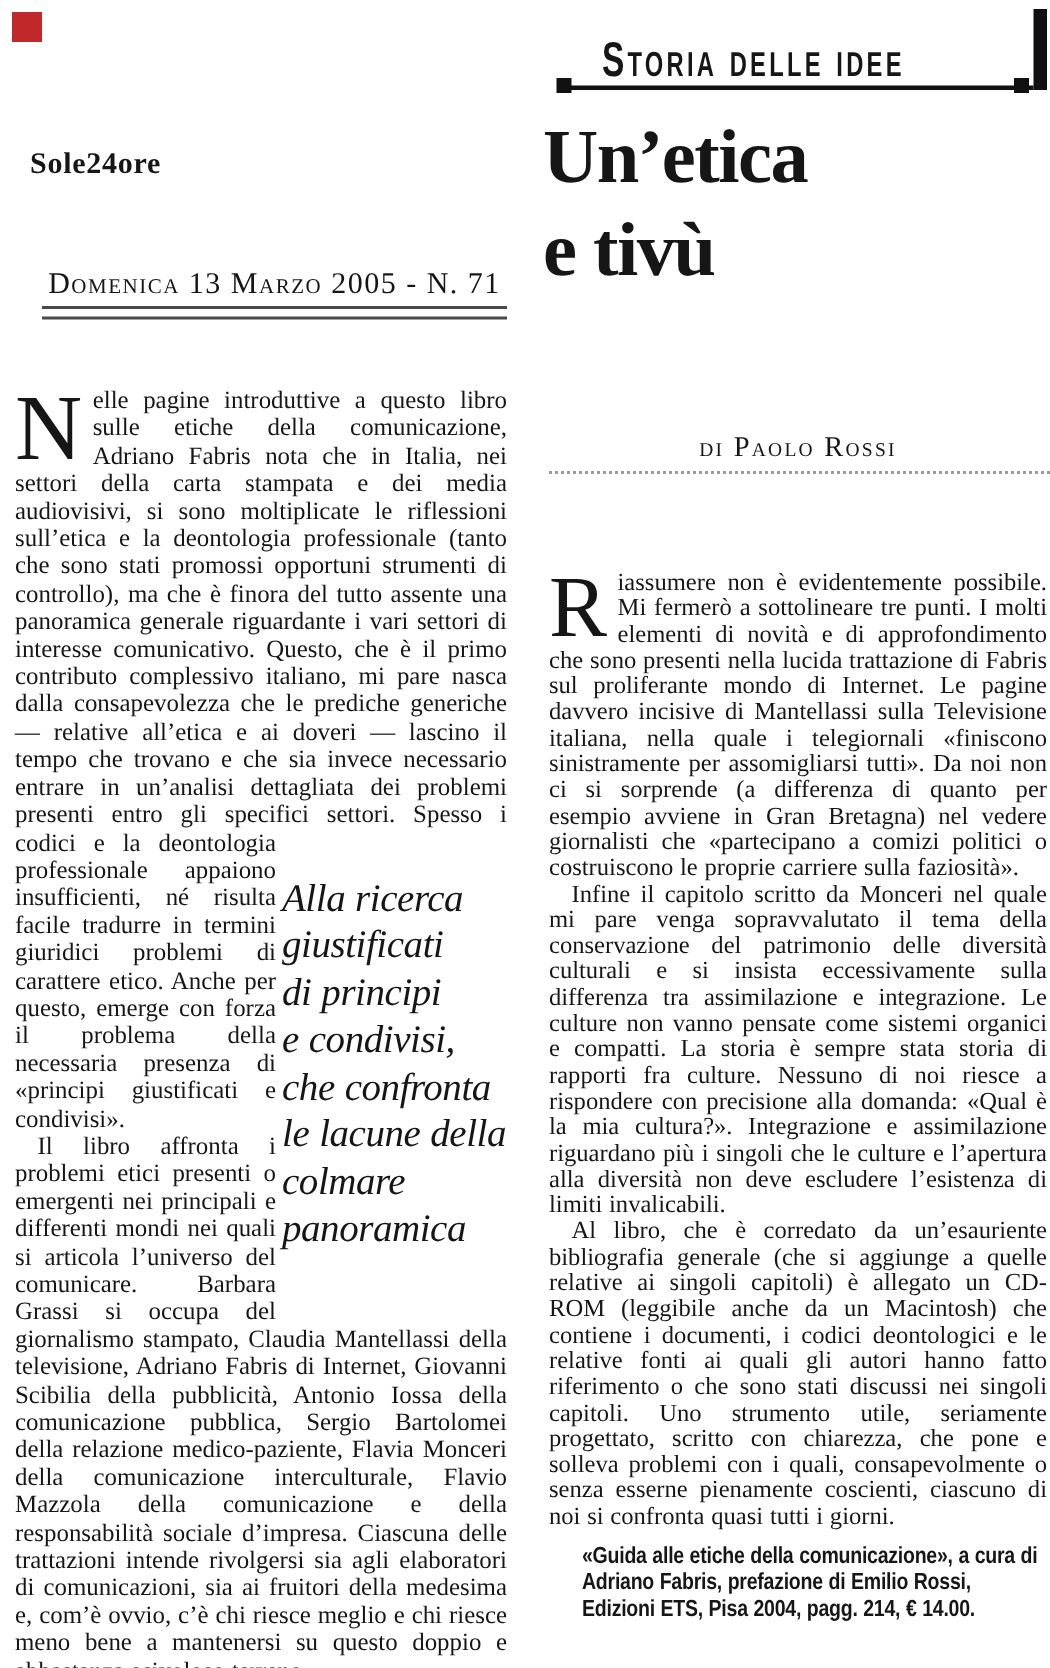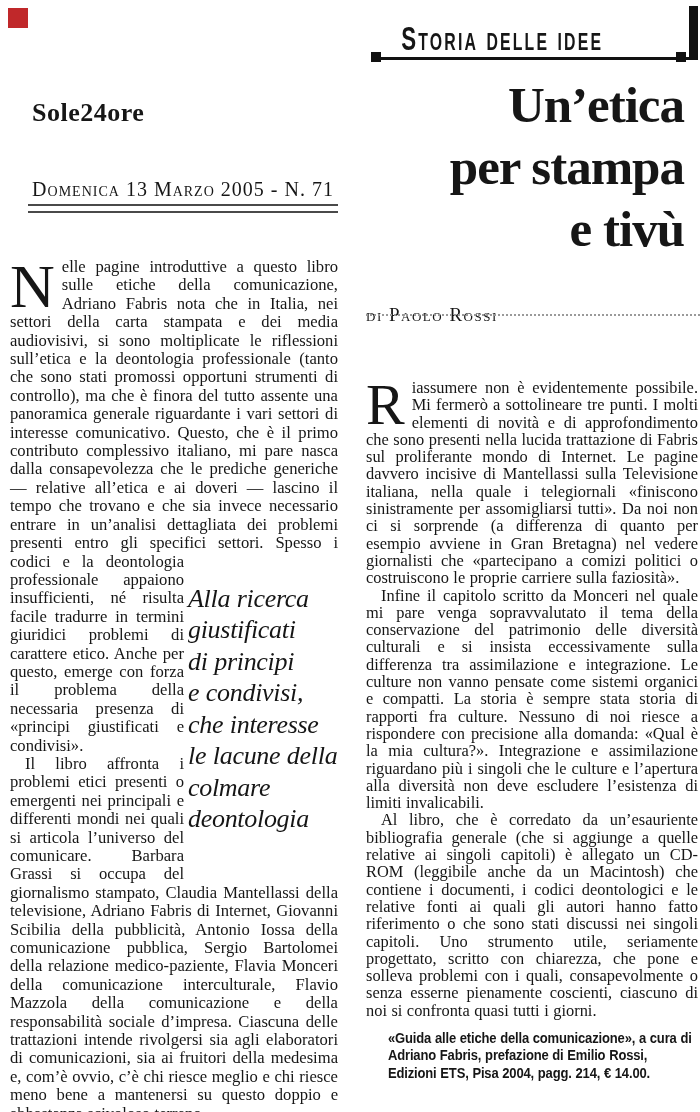--- a/index.html
+++ b/index.html
@@ -3,41 +3,41 @@
 <meta charset="utf-8">
 <style>
   html,body{margin:0;padding:0;background:#e8e8e8;}
   .page{position:relative;width:700px;height:1112px;background:#ffffff;overflow:hidden;
         font-family:"Liberation Serif",serif;color:#161616;}
 
   
   .corner-mark{position:absolute;left:8px;top:8px;width:20px;height:20px;background:#c0282a;}
 
   
-  .masthead{position:absolute;left:32px;top:98px;font-weight:bold;font-size:26px;letter-spacing:0.5px;}
+  .masthead{position:absolute;left:20px;top:98px;font-weight:bold;font-size:20px;letter-spacing:0.5px;}
   .dateline{position:absolute;left:28px;top:178px;width:310px;text-align:center;
             font-variant:small-caps;font-size:20px;letter-spacing:1px;font-family:Liberation Serif, serif;}
   .date-rule{position:absolute;left:28px;top:204px;width:310px;height:5px;
              border-top:2px solid #4a4a4a;border-bottom:2px solid #4a4a4a;}
 
   
   .section-header{position:absolute;left:362px;top:22px;width:332px;text-align:left;}
   .section-header .cond{display:inline-block;font-family:"Liberation Sans",sans-serif;
       font-weight:bold;font-variant:small-caps;font-size:31px;letter-spacing:3px;
       transform:scale(0.72,1.05);transform-origin:center;white-space:nowrap;}
   .hdr-rule{position:absolute;left:373px;top:57px;width:316px;height:3px;background:#111;}
   .hdr-sq{position:absolute;width:10px;height:10px;background:#111;}
   .hdr-sq-left{left:371px;top:52px;}
   .hdr-sq-right{left:676px;top:52px;}
   .hdr-bar{position:absolute;left:689px;top:6px;width:9px;height:54px;background:#111;}
 
   
-  .title{position:absolute;left:352px;top:74px;width:332px;text-align:right;
+  .title{position:absolute;left:362px;top:74px;width:332px;text-align:left;
          font-weight:bold;font-size:51px;line-height:62px;letter-spacing:-1px;}
-  .byline{position:absolute;left:366px;top:304px;width:332px;
+  .byline{position:absolute;left:366px;top:288px;width:332px;text-align:center;
           font-variant:small-caps;font-size:19px;letter-spacing:1.5px;}
   .byline-rule{position:absolute;left:366px;top:314px;width:334px;height:0;
                border-top:2px dotted #9a9a9a;}
 
   
   .leftcol{position:absolute;left:10px;top:258px;width:328px;
            font-size:16.6px;line-height:18.4px;text-align:justify;word-spacing:0.4px;}
   .rightcol{position:absolute;left:366px;top:379px;width:332px;
             font-size:16.4px;line-height:17.3px;text-align:justify;word-spacing:0.4px;}
   .para{margin:0;padding:0;}
@@ -71,38 +71,37 @@
   <div class="section-header">
     <span class="cond">Storia delle idee</span>
   </div>
   <div class="hdr-rule"></div>
   <div class="hdr-sq hdr-sq-left"></div>
   <div class="hdr-sq hdr-sq-right"></div>
   <div class="hdr-bar"></div>
 
   <div class="title">
     <div>Un’etica</div>
-    <div>per stampa</div>
     <div>e tivù</div>
   </div>
   <div class="byline">di Paolo Rossi</div>
   <div class="byline-rule"></div>
 
   <div class="leftcol">
     <p class="para">
       <span class="dropcap">N</span><span>elle pagine introduttive a questo libro sulle etiche della comunicazione, Adriano Fabris nota che in Italia, nei settori della carta stampata e dei media audiovisivi, si sono moltiplicate le riflessioni sull’etica e la deontologia professionale (tanto che sono stati promossi opportuni strumenti di controllo), ma che è finora del tutto assente una panoramica generale riguardante i vari settori di interesse comunicativo. Questo, che è il primo contributo complessivo italiano, mi pare nasca dalla consapevolezza che le prediche generiche — relative all’etica e ai doveri — lascino il tempo che trovano e che sia invece necessario entrare in un’analisi dettagliata dei problemi presenti entro gli specifici settori. Spesso i</span>
       <span class="pullquote">
         <span class="pq-line">Alla ricerca</span>
         <span class="pq-line">giustificati</span>
         <span class="pq-line">di principi</span>
         <span class="pq-line">e condivisi,</span>
-        <span class="pq-line">che interesse</span>
+        <span class="pq-line">che confronta</span>
         <span class="pq-line">le lacune della</span>
         <span class="pq-line">colmare</span>
-        <span class="pq-line">deontologia</span>
+        <span class="pq-line">panoramica</span>
       </span>
       <span>codici e la deontologia professionale appaiono insufficienti, né risulta facile tradurre in termini giuridici problemi di carattere etico. Anche per questo, emerge con forza il problema della necessaria presenza di «principi giustificati e condivisi».</span>
     </p>
     <p class="para indent">Il libro affronta i problemi etici presenti o emergenti nei principali e differenti mondi nei quali si articola l’universo del comunicare. Barbara Grassi si occupa del giornalismo stampato, Claudia Mantellassi della televisione, Adriano Fabris di Internet, Giovanni Scibilia della pubblicità, Antonio Iossa della comunicazione pubblica, Sergio Bartolomei della relazione medico-paziente, Flavia Monceri della comunicazione interculturale, Flavio Mazzola della comunicazione e della responsabilità sociale d’impresa. Ciascuna delle trattazioni intende rivolgersi sia agli elaboratori di comunicazioni, sia ai fruitori della medesima e, com’è ovvio, c’è chi riesce meglio e chi riesce meno bene a mantenersi su questo doppio e abbastanza scivoloso terreno.</p>
   </div>
 
   <div class="rightcol">
     <p class="para">
       <span class="dropcap r">R</span><span>iassumere non è evidentemente possibile. Mi fermerò a sottolineare tre punti. I molti elementi di novità e di approfondimento che sono presenti nella lucida trattazione di Fabris sul proliferante mondo di Internet. Le pagine davvero incisive di Mantellassi sulla Televisione italiana, nella quale i telegiornali «finiscono sinistramente per assomigliarsi tutti». Da noi non ci si sorprende (a differenza di quanto per esempio avviene in Gran Bretagna) nel vedere giornalisti che «partecipano a comizi politici o costruiscono le proprie carriere sulla faziosità».</span>
     </p>

